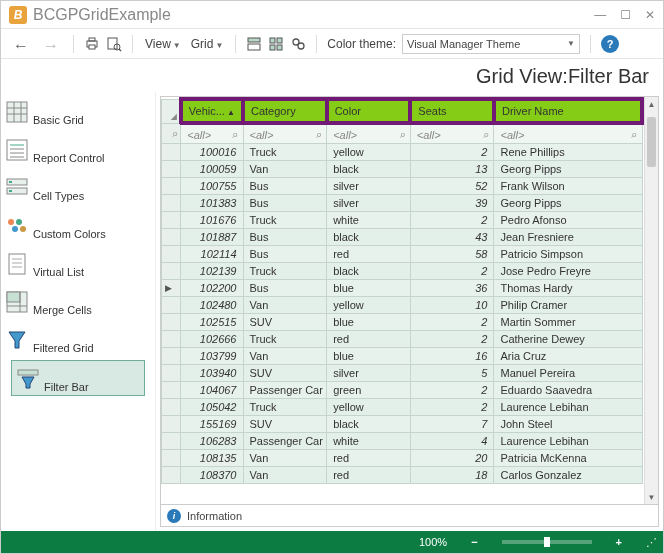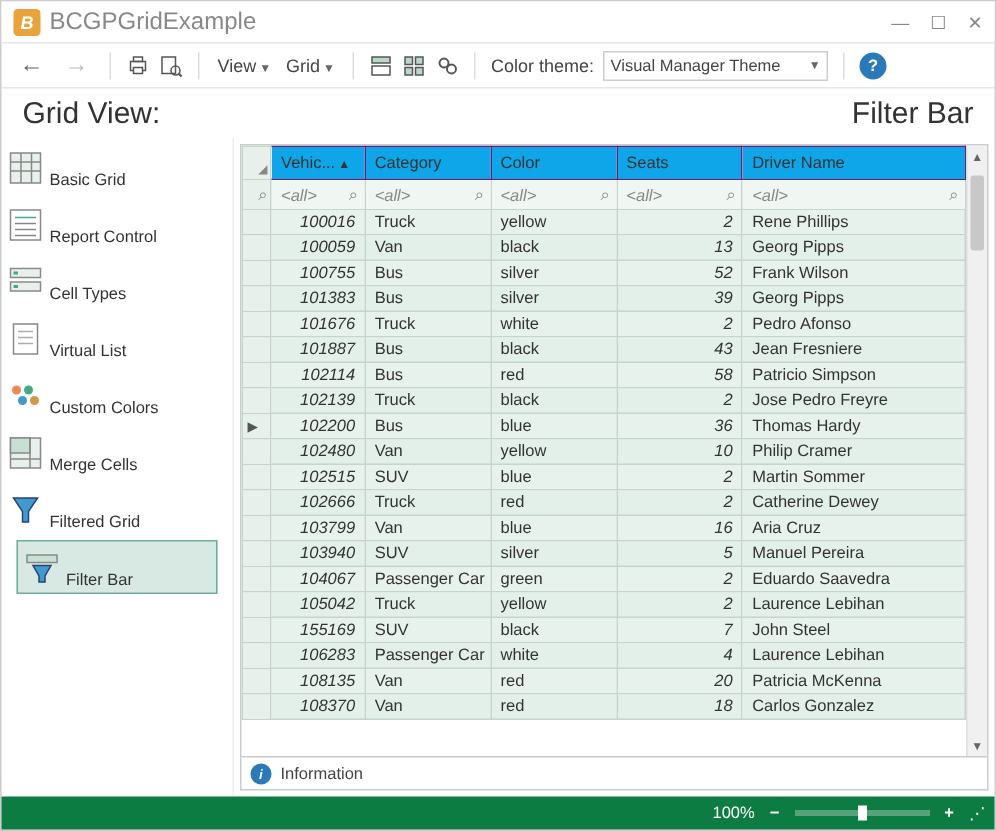--- a/index.html
+++ b/index.html
@@ -11,41 +11,41 @@
   .titlebar .win-controls { margin-left: auto; display: flex; gap: 14px; color: #888; font-size: 12px; }
   .titlebar .win-controls span { cursor: pointer; }
   
   .toolbar { height: 30px; display: flex; align-items: center; padding: 0 8px; gap: 6px; border-bottom: 1px solid #e5e5e5; font-size: 12px; color: #444; }
   .toolbar .nav-arrow { font-size: 16px; color: #666; padding: 0 4px; cursor: pointer; }
   .toolbar .sep { width: 1px; height: 18px; background: #ddd; margin: 0 4px; }
   .toolbar .tb-icon { width: 16px; height: 16px; display: inline-flex; align-items: center; justify-content: center; cursor: pointer; color: #555; }
   .toolbar .menu-label { cursor: pointer; padding: 0 2px; }
   .toolbar .dd-caret { font-size: 8px; color: #666; margin-left: 2px; }
   .toolbar .tb-group { display: flex; gap: 6px; }
-  .toolbar .theme-select { border: 1px solid #ccc; height: 20px; width: 150px; font-size: 11px; padding: 0 4px; background: #fff; display: flex; align-items: center; justify-content: space-between; cursor: pointer; }
+  .toolbar .theme-select { border: 1px solid #ccc; height: 20px; width: 178px; font-size: 11px; padding: 0 4px; background: #fff; display: flex; align-items: center; justify-content: space-between; cursor: pointer; }
   .toolbar .help { width: 18px; height: 18px; border-radius: 50%; background: #2a7ab9; color: #fff; display: flex; align-items: center; justify-content: center; font-size: 11px; font-weight: bold; cursor: pointer; }
   
-  .header-row { display: flex; justify-content: space-between; align-items: baseline; padding: 6px 14px 4px 14px; }
+  .header-row { display: flex; justify-content: flex-end; align-items: baseline; padding: 6px 14px 4px 14px; }
   .header-row .left { font-size: 20px; color: #333; }
   .header-row .right { font-size: 20px; color: #333; }
   
   .content { flex: 1; display: flex; overflow: hidden; }
   
   .sidebar { width: 155px; overflow-y: auto; border-right: 1px solid #eee; }
   .nav-item { display: flex; flex-direction: row; align-items: flex-end; padding: 6px 0 4px 0; cursor: pointer; }
   .nav-item.active { background: #d8e8e2; border: 1px solid #6fae94; margin: 2px 10px; padding: 4px 0 2px 0; }
   .nav-item .nav-icon { width: 32px; height: 28px; display: flex; align-items: center; justify-content: center; }
   .nav-item .nav-label { font-size: 11px; color: #333; margin-top: 2px; }
   .grid-icon { width: 24px; height: 20px; }
   
   .main { flex: 1; display: flex; flex-direction: column; overflow: hidden; }
   .grid-wrap { flex: 1; overflow: hidden; border: 1px solid #ccc; margin: 4px 4px 0 4px; position: relative; display: flex; }
   .grid-inner { flex: 1; overflow: hidden; display: flex; flex-direction: column; }
   table { border-collapse: collapse; width: 100%; table-layout: fixed; }
-  thead th { background: #0ea5e9; border: 1px solid #701a75; font-size: 11px; font-weight: normal; color: #333; text-align: left; padding: 4px 6px; height: 22px; position: relative; }
+  thead th { background: #84cc16; border: 4px solid #701a75; font-size: 11px; font-weight: normal; color: #333; text-align: left; padding: 4px 6px; height: 22px; position: relative; }
   thead th .sort-caret { font-size: 8px; margin-left: 2px; }
   .filter-row td { background: #f0f6f2; border: 1px solid #c5d5cd; padding: 0; height: 20px; position: relative; }
   .filter-row td .filter-txt { color: #888; font-size: 11px; font-style: italic; padding-left: 6px; }
   .filter-row td .search-ic { position: absolute; right: 4px; top: 50%; transform: translateY(-50%); color: #888; font-size: 11px; }
   tbody td { border: 1px solid #c5d5cd; font-size: 11px; color: #333; padding: 1px 6px; height: 17px; background: #e3efe9; white-space: nowrap; overflow: hidden; }
   tbody tr:nth-child(odd) td { background: #e8f2ec; }
   tbody td.num { text-align: right; font-style: italic; }
   .row-header { width: 18px; background: #e8f0ec !important; border: 1px solid #c5d5cd; position: relative; }
   .row-header .marker { position: absolute; left: 3px; top: 50%; transform: translateY(-50%); font-size: 9px; color: #555; }
   .col-rowhdr { width: 18px; }
@@ -56,21 +56,21 @@
   .col-driver { width: 138px; }
   .vscroll { width: 14px; background: #f0f0f0; border-left: 1px solid #ddd; position: relative; }
   .vscroll .thumb { position: absolute; left: 2px; right: 2px; top: 20px; height: 50px; background: #c8c8c8; border-radius: 2px; }
   .vscroll .arrow { position: absolute; left: 0; right: 0; height: 14px; display: flex; align-items: center; justify-content: center; font-size: 8px; color: #666; cursor: pointer; }
   .vscroll .arrow.up { top: 0; }
   .vscroll .arrow.down { bottom: 0; }
   
   .info-bar { height: 22px; border: 1px solid #ccc; border-top: none; margin: 0 4px; display: flex; align-items: center; padding: 0 6px; gap: 6px; font-size: 11px; color: #444; }
   .info-bar .info-icon { width: 14px; height: 14px; border-radius: 50%; background: #2a7ab9; color: #fff; display: flex; align-items: center; justify-content: center; font-size: 9px; font-style: italic; font-weight: bold; }
   
-  .statusbar { height: 22px; background: #0d7c43; color: #fff; display: flex; align-items: center; justify-content: flex-end; padding: 0 8px; gap: 10px; font-size: 11px; }
+  .statusbar { height: 22px; background: #0d7c43; color: #fff; display: flex; align-items: center; justify-content: flex-end; padding: 0 8px; gap: 24px; font-size: 11px; }
   .statusbar .zoom-slider { width: 90px; height: 4px; background: rgba(255,255,255,0.3); position: relative; }
   .statusbar .zoom-slider .knob { position: absolute; left: 42px; top: -3px; width: 6px; height: 10px; background: #fff; }
   .statusbar .zoom-btn { cursor: pointer; font-weight: bold; }
   svg { display: block; }
 </style>
 </head>
 <body>
 
 <div class="window">
 
@@ -176,38 +176,38 @@
               <rect x="4" y="12" width="20" height="6" fill="#e8f0ec" stroke="#888"></rect>
               <rect x="6" y="5" width="3" height="2" fill="#4a8"></rect>
               <rect x="6" y="14" width="3" height="2" fill="#4a8"></rect>
             </svg>
           </div>
           <div class="nav-label">Cell Types</div>
         </div>
         <div class="nav-item">
           <div class="nav-icon">
             <svg width="28" height="24" viewBox="0 0 28 24">
+              <circle cx="8" cy="8" r="3" fill="#e85"></circle>
+              <circle cx="16" cy="8" r="3" fill="#4a8"></circle>
+              <circle cx="12" cy="15" r="3" fill="#49c"></circle>
+              <circle cx="20" cy="15" r="3" fill="#c94"></circle>
+            </svg>
+          </div>
+          <div class="nav-label">Custom Colors</div>
+        </div>
+        <div class="nav-item">
+          <div class="nav-icon">
+            <svg width="28" height="24" viewBox="0 0 28 24">
               <rect x="6" y="2" width="16" height="20" fill="#fff" stroke="#888"></rect>
               <line x1="9" y1="7" x2="19" y2="7" stroke="#aaa"></line>
               <line x1="9" y1="11" x2="19" y2="11" stroke="#aaa"></line>
               <line x1="9" y1="15" x2="19" y2="15" stroke="#aaa"></line>
             </svg>
           </div>
           <div class="nav-label">Virtual List</div>
-        </div>
-        <div class="nav-item">
-          <div class="nav-icon">
-            <svg width="28" height="24" viewBox="0 0 28 24">
-              <circle cx="8" cy="8" r="3" fill="#e85"></circle>
-              <circle cx="16" cy="8" r="3" fill="#4a8"></circle>
-              <circle cx="12" cy="15" r="3" fill="#49c"></circle>
-              <circle cx="20" cy="15" r="3" fill="#c94"></circle>
-            </svg>
-          </div>
-          <div class="nav-label">Custom Colors</div>
         </div>
         <div class="nav-item">
           <div class="nav-icon">
             <svg width="28" height="24" viewBox="0 0 28 24">
               <rect x="4" y="2" width="20" height="20" fill="#e8f0ec" stroke="#888"></rect>
               <rect x="4" y="2" width="13" height="10" fill="#c8e0d4" stroke="#888"></rect>
               <line x1="4" y1="16" x2="24" y2="16" stroke="#888"></line>
               <line x1="17" y1="2" x2="17" y2="22" stroke="#888"></line>
             </svg>
           </div>

